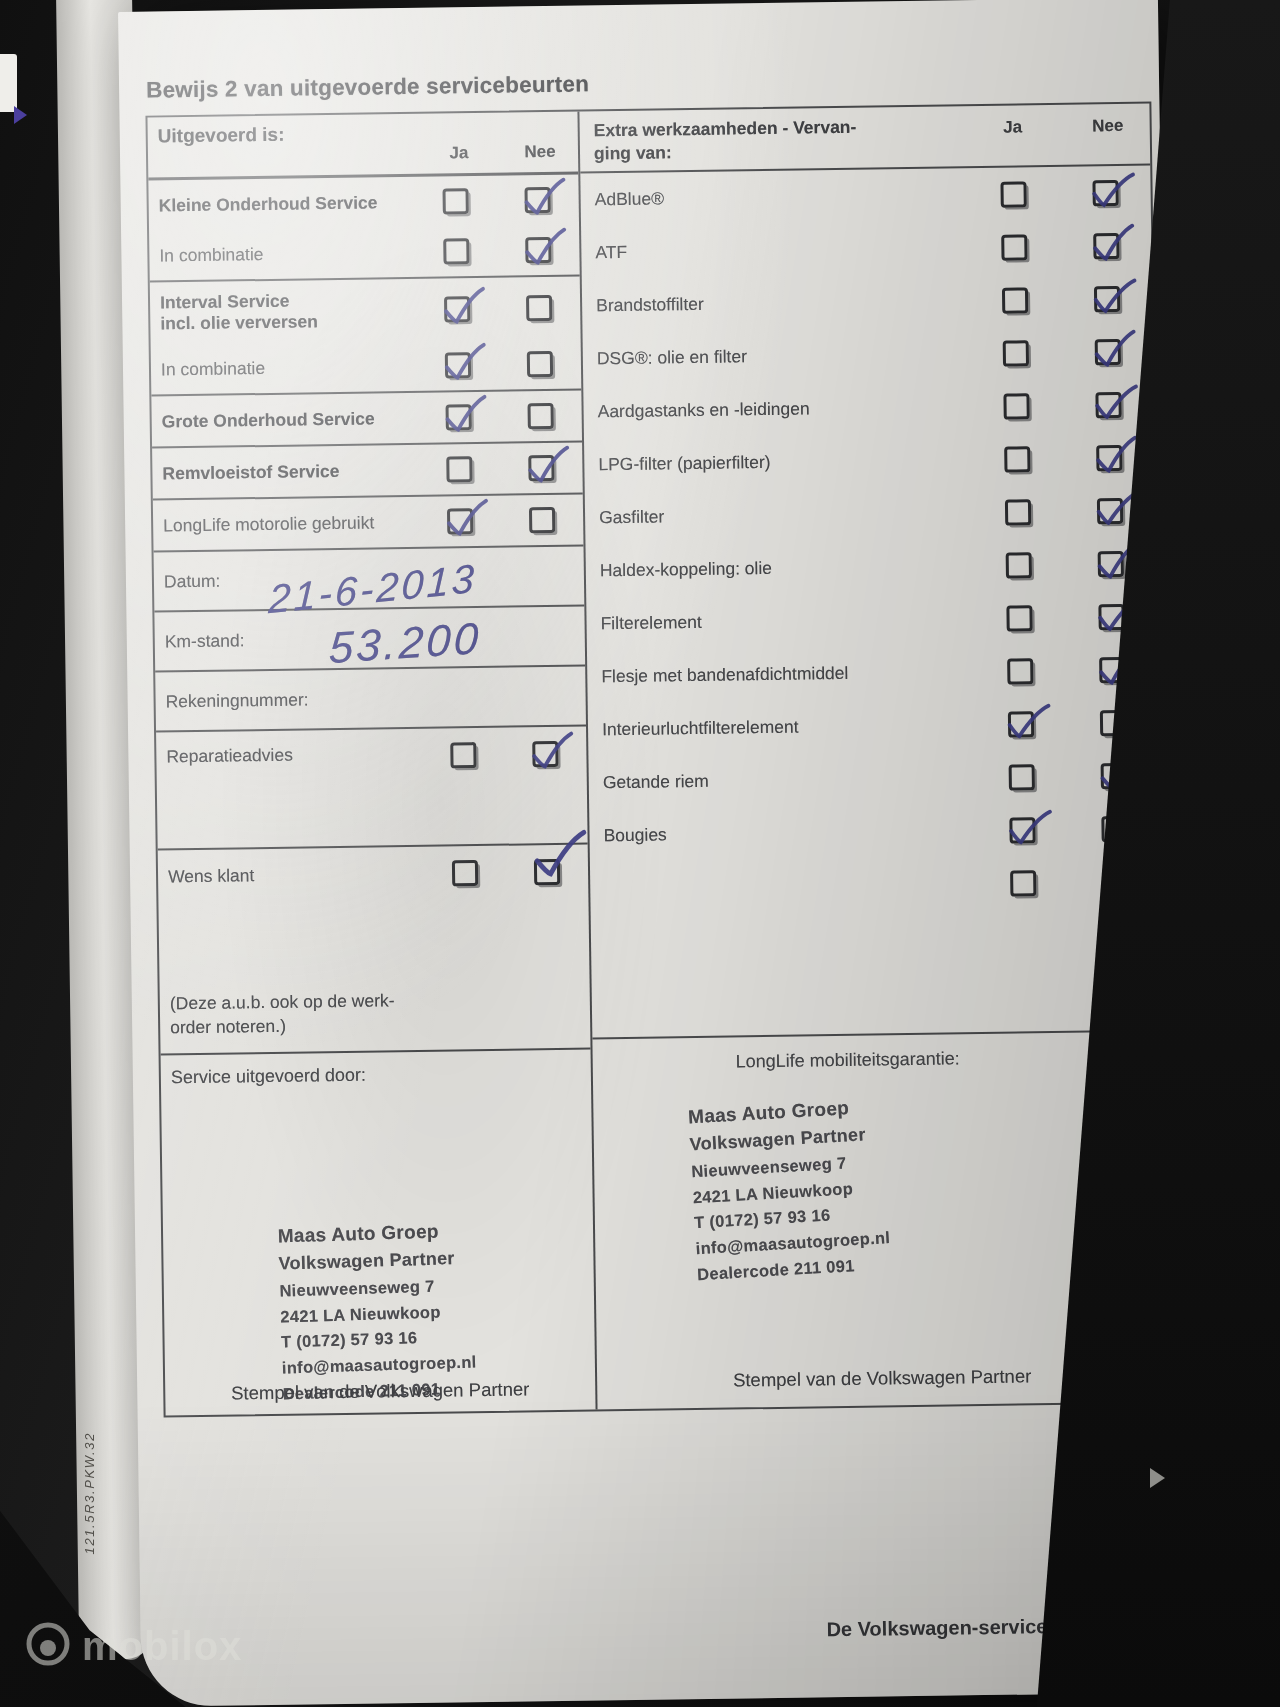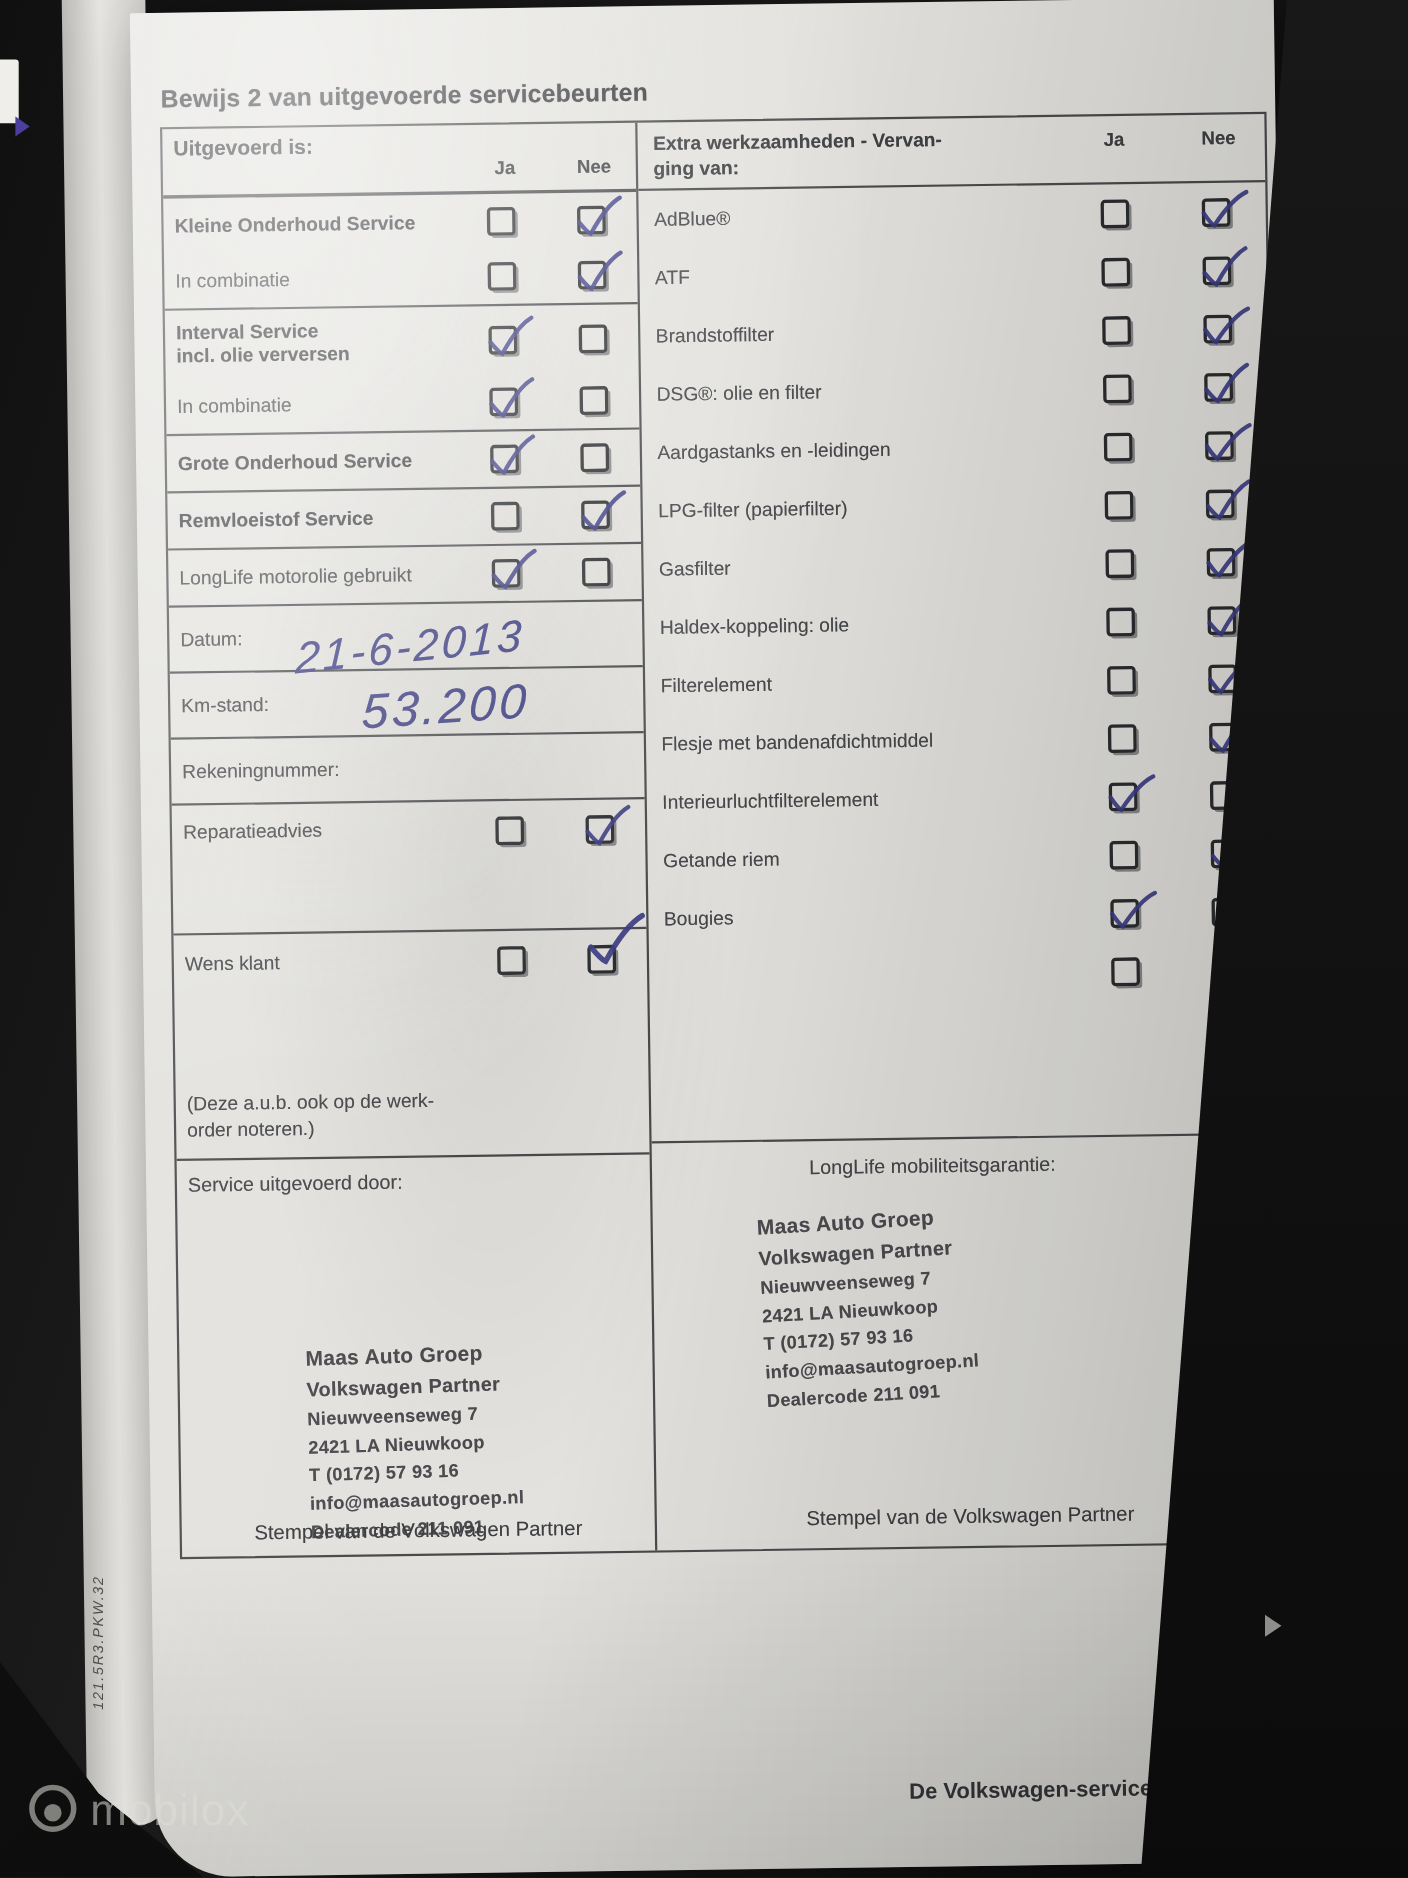--- a/index.html
+++ b/index.html
@@ -101,21 +101,21 @@
   
   .footer{position:absolute;top:1612px;right:80px;display:flex;align-items:center;gap:14px;z-index:4;}
   .footer .svc-name{font-size:20px;font-weight:bold;color:#37383b;}
   .footer .bar{width:3px;height:30px;background:#37383b;}
   .footer .pnum{font-size:20px;font-weight:bold;color:#37383b;}
   
   .side-code{position:absolute;left:82px;top:1432px;z-index:21;writing-mode:vertical-rl;
     transform:rotate(180deg);font-size:13px;font-style:italic;color:#514f4a;letter-spacing:1.6px;}
   
   .watermark{position:absolute;left:24px;top:1620px;z-index:30;display:flex;align-items:center;gap:10px;}
-  .watermark .wm-text{font-size:40px;font-weight:400;letter-spacing:1px;color:rgba(222,222,216,0.55);}
+  .watermark .wm-text{font-size:40px;font-weight:700;letter-spacing:1px;color:rgba(222,222,216,0.55);}
   
   .page-tab{position:absolute;left:0;top:54px;width:17px;height:58px;background:#efeeea;z-index:25;border-radius:0 3px 3px 0;}
   .bookmark-arrow{position:absolute;left:14px;top:106px;width:0;height:0;z-index:25;
     border-top:9px solid transparent;border-bottom:9px solid transparent;border-left:13px solid #4b3f9e;}
   .page-forward-arrow{position:absolute;left:1150px;top:1468px;width:0;height:0;z-index:26;
     border-top:10px solid transparent;border-bottom:10px solid transparent;border-left:15px solid #8e8e8a;}
 </style>
 </head>
 <body>
 

